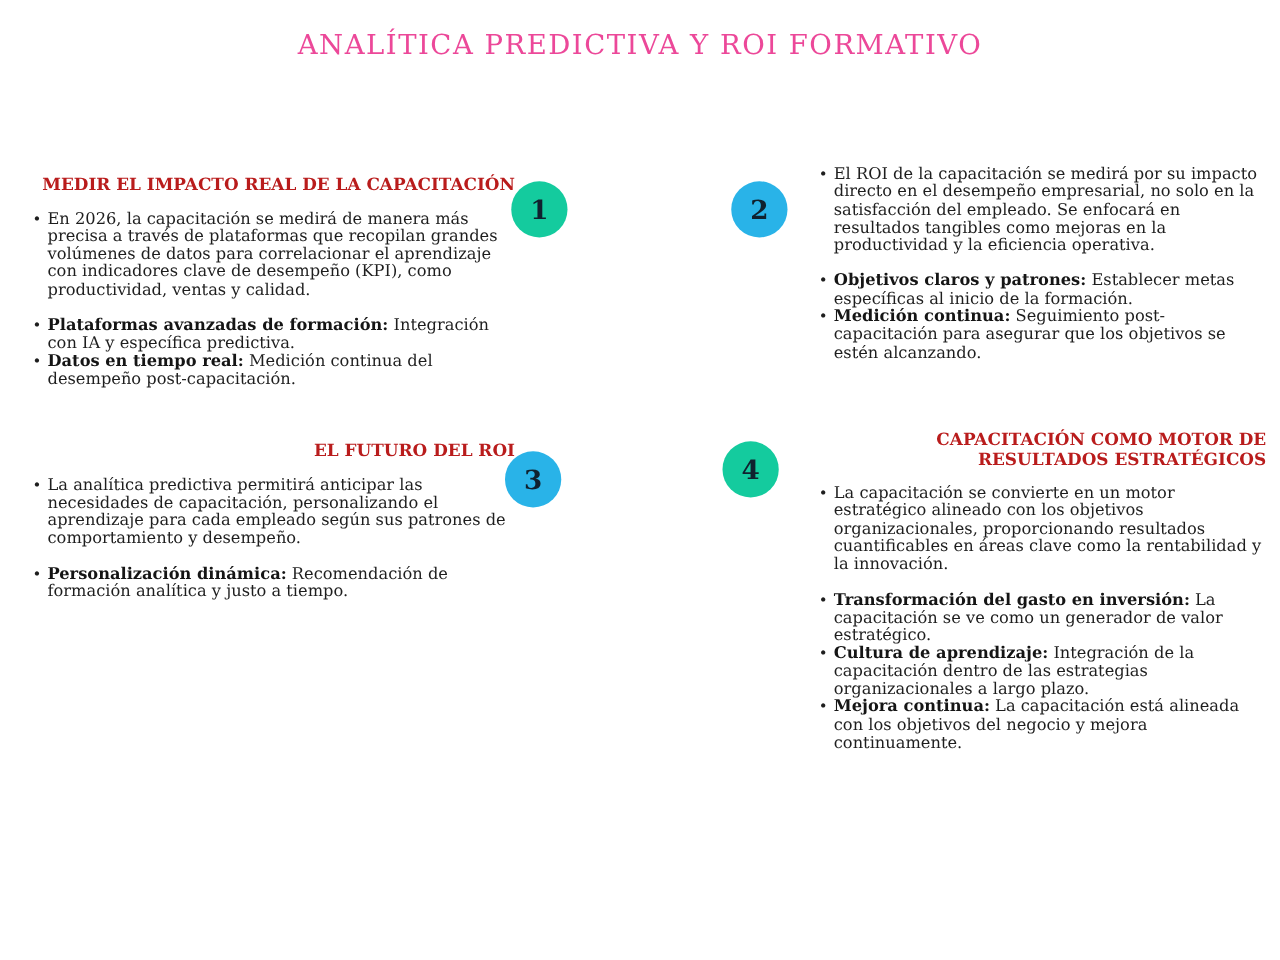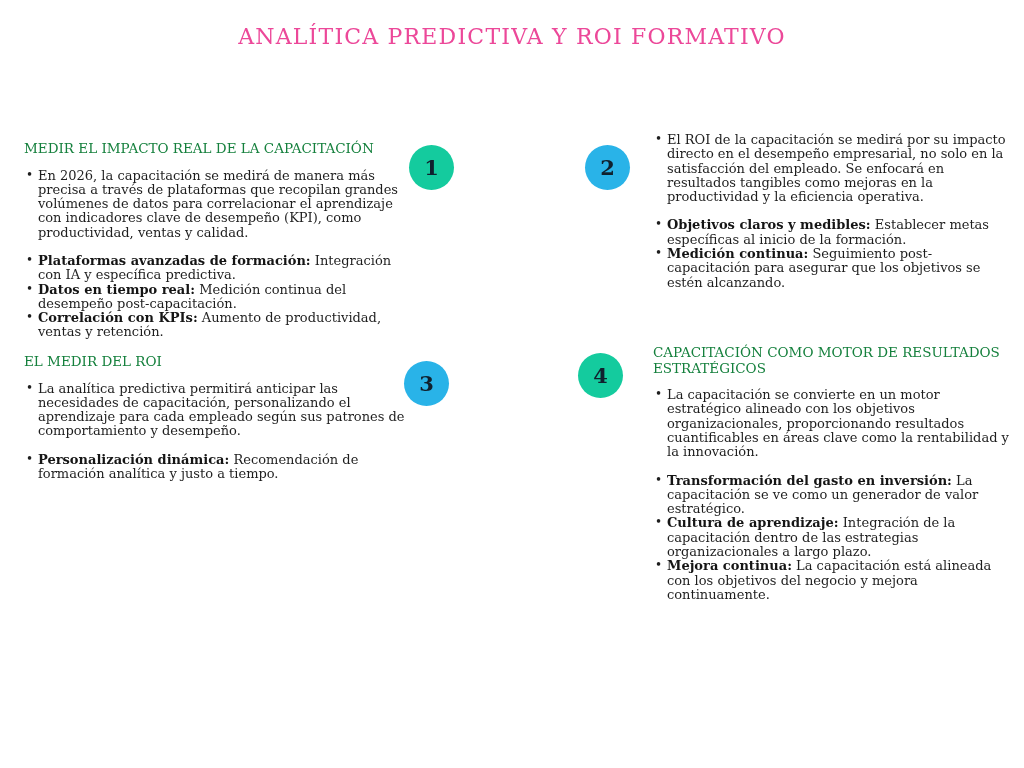--- a/index.html
+++ b/index.html
@@ -26,23 +26,23 @@
     position: absolute;
     font-size: 13px;
     line-height: 1.1;
   }
   .sec1 { left: 24px;  top: 141px; width: 388px; }
   .sec2 { left: 653px; top: 133px; width: 360px; }
   .sec3 { left: 24px;  top: 354px; width: 388px; }
   .sec4 { left: 653px; top: 345px; width: 360px; }
   .section h2 {
     font-size: 13.5px;
-    font-weight: 400;
-    text-align: left;
-    color: #15803d;
+    font-weight: 700;
+    text-align: right;
+    color: #b91c1c;
     margin: 0 0 12px 0;
     line-height: 1.15;
   }
   ul { list-style: none; margin: 0; padding: 0; }
   li {
     position: relative;
     padding-left: 14px;
     margin: 0;
   }
   li::before {
@@ -77,36 +77,35 @@
 <h1 class="title">ANALÍTICA PREDICTIVA Y ROI FORMATIVO</h1>
 
 <section class="section sec1">
   <h2>MEDIR EL IMPACTO REAL DE LA CAPACITACIÓN</h2>
   <ul class="intro">
     <li><span>En 2026, la capacitación se medirá de manera más precisa a través de plataformas que recopilan grandes volúmenes de datos para correlacionar el aprendizaje con indicadores clave de desempeño (KPI), como productividad, ventas y calidad.</span></li>
   </ul>
   <ul class="points">
     <li><b class="term">Plataformas avanzadas de formación:</b> <span>Integración con IA y específica predictiva.</span></li>
     <li><b class="term">Datos en tiempo real:</b> <span>Medición continua del desempeño post-capacitación.</span></li>
-    <li><b class="term">Correlación con KPIs:</b> <span>Aumento de productividad, ventas y retención.</span></li>
   </ul>
 </section>
 
 <section class="section sec2">
   <ul class="intro">
     <li><span>El ROI de la capacitación se medirá por su impacto directo en el desempeño empresarial, no solo en la satisfacción del empleado. Se enfocará en resultados tangibles como mejoras en la productividad y la eficiencia operativa.</span></li>
   </ul>
   <ul class="points">
-    <li><b class="term">Objetivos claros y medibles:</b> <span>Establecer metas específicas al inicio de la formación.</span></li>
+    <li><b class="term">Objetivos claros y patrones:</b> <span>Establecer metas específicas al inicio de la formación.</span></li>
     <li><b class="term">Medición continua:</b> <span>Seguimiento post-capacitación para asegurar que los objetivos se estén alcanzando.</span></li>
   </ul>
 </section>
 
 <section class="section sec3">
-  <h2>EL MEDIR DEL ROI</h2>
+  <h2>EL FUTURO DEL ROI</h2>
   <ul class="intro">
     <li><span>La analítica predictiva permitirá anticipar las necesidades de capacitación, personalizando el aprendizaje para cada empleado según sus patrones de comportamiento y desempeño.</span></li>
   </ul>
   <ul class="points">
     <li><b class="term">Personalización dinámica:</b> <span>Recomendación de formación analítica y justo a tiempo.</span></li>
   </ul>
 </section>
 
 <section class="section sec4">
   <h2>CAPACITACIÓN COMO MOTOR DE RESULTADOS ESTRATÉGICOS</h2>

